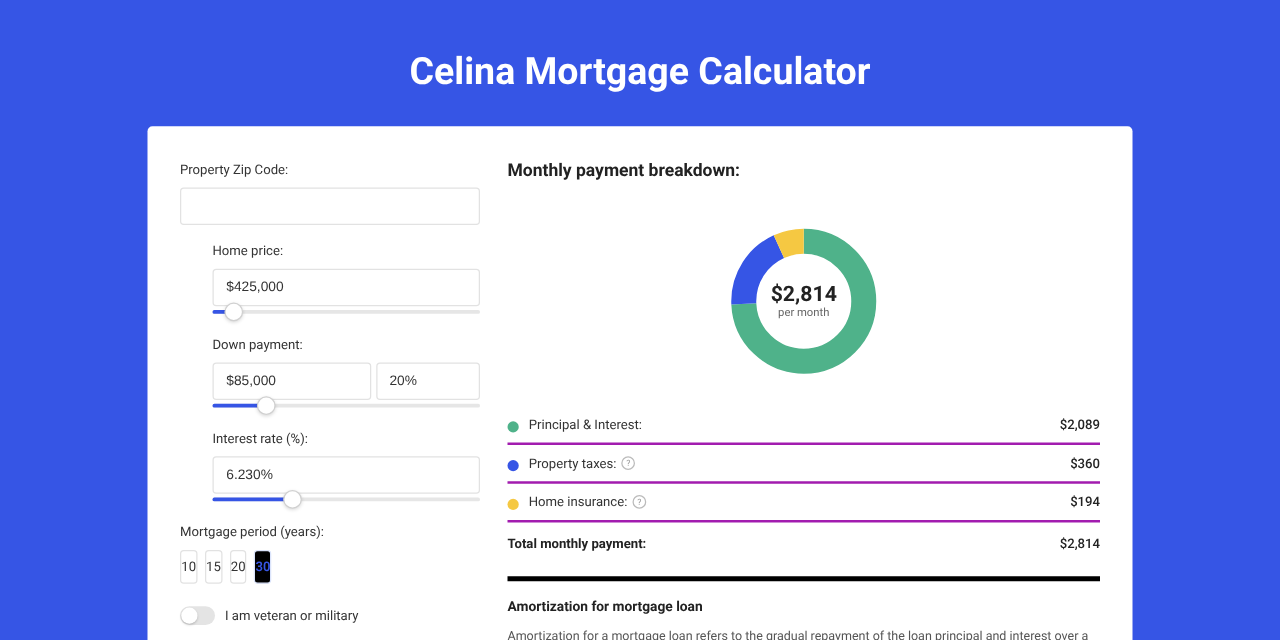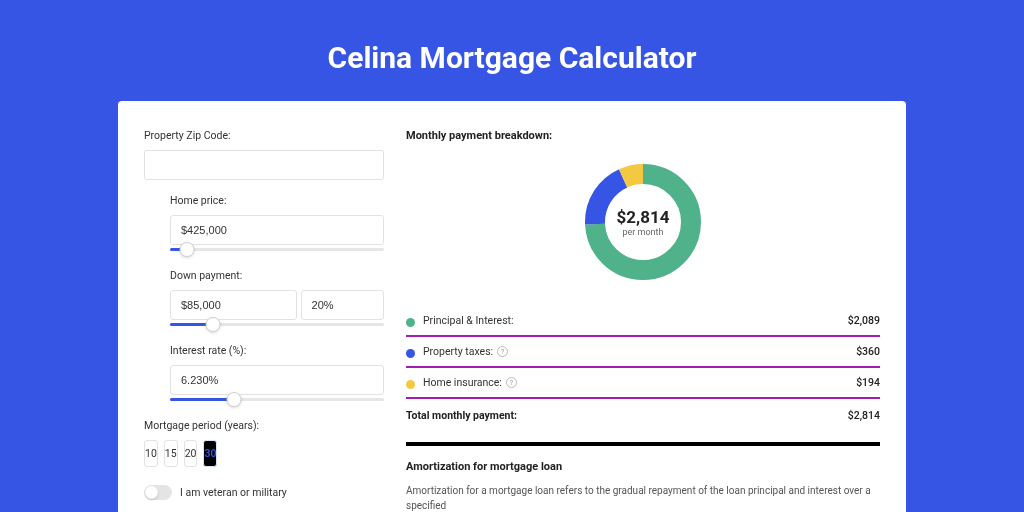--- a/index.html
+++ b/index.html
@@ -106,24 +106,24 @@
 .toggle-knob {
   position: absolute;
   left: 1px; top: 1px;
   width: 13px; height: 13px;
   background: #fff;
   border-radius: 50%;
   box-shadow: 0 1px 2px rgba(0,0,0,0.2);
 }
 .toggle-label { font-size: 10.5px; color: #333; }
 .section-title {
-  font-size: 11px;
+  font-size: 14px;
   font-weight: 700;
   color: #222;
-  margin-bottom: 16px;
+  margin-bottom: 32px;
 }
 .donut-wrap {
   display: flex;
   justify-content: center;
   margin-bottom: 20px;
 }
 .donut { position: relative; width: 128px; height: 128px; }
 .donut-center {
   position: absolute;
   inset: 0;

